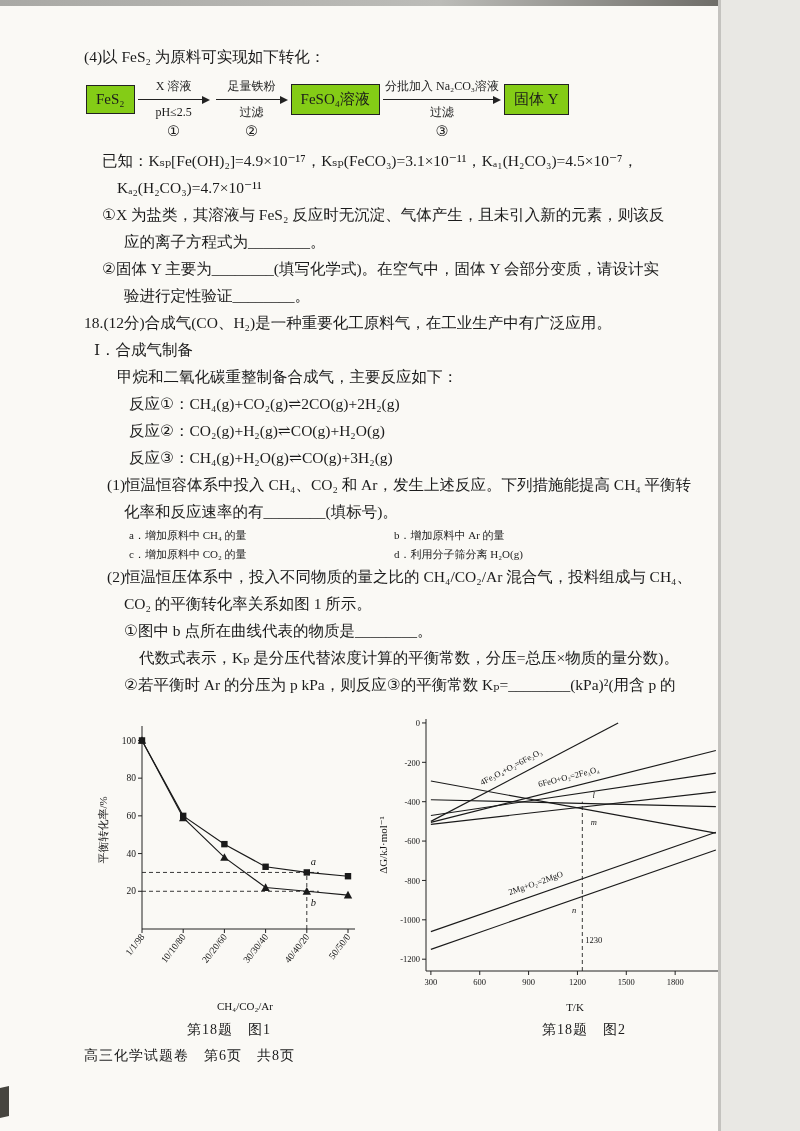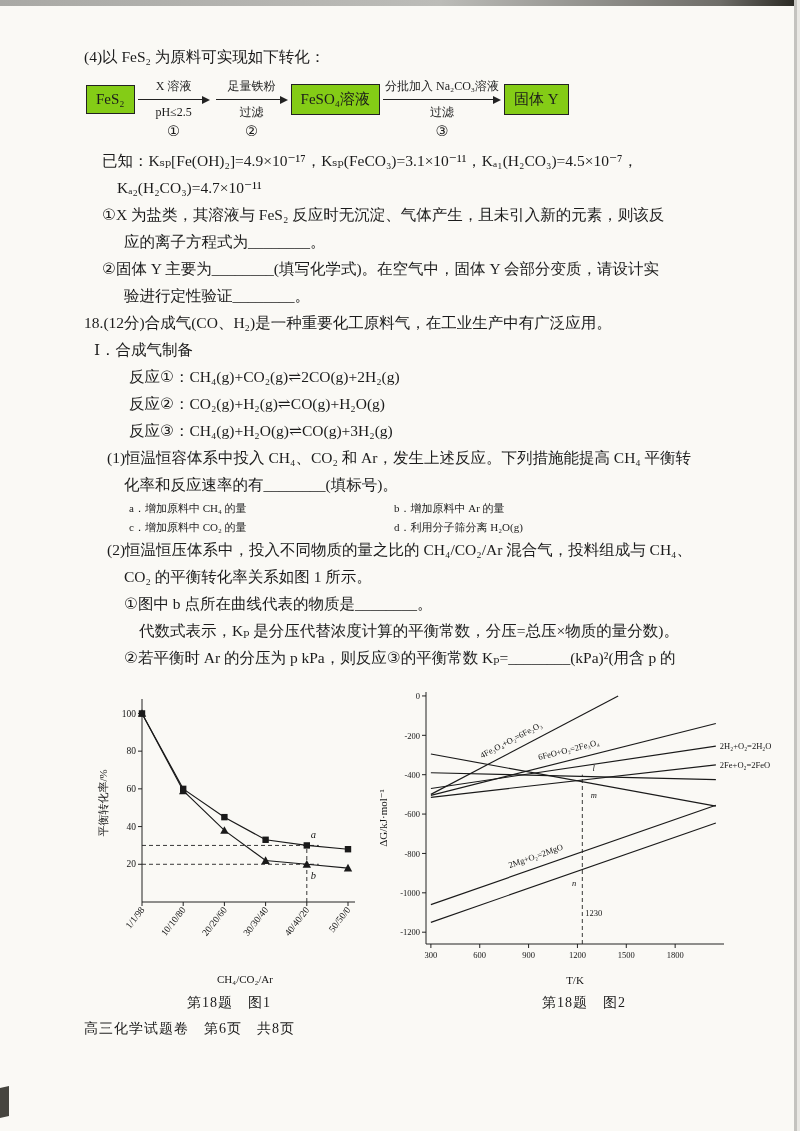--- a/index.html
+++ b/index.html
@@ -2,21 +2,21 @@
 <html><head>
 <meta charset="utf-8">
 <title>高三化学试题卷 第6页</title>
 <style>
   html,body{margin:0;padding:0;}
   body{
     width:800px;height:1131px;background:#e9e8e4;
     font-family:"Liberation Serif","DejaVu Serif","DejaVu Sans",serif;
   }
   .page{
-    position:relative;width:797px;height:1131px;box-sizing:border-box;
+    position:relative;width:721px;height:1131px;box-sizing:border-box;
     background:#faf9f5;color:#1b1b1b;
     padding:44px 0 0 84px;overflow:hidden;
   }
   .scan-top{position:absolute;top:0;left:0;width:800px;height:6px;
     background:linear-gradient(90deg,#a9a9a5 0%,#bcbcb8 55%,#6e6d68 90%,#26251f 100%);}
   .scan-right{position:absolute;top:0;right:0;width:3px;height:1131px;background:#c4c3bf;}
   .scan-corner{position:absolute;left:0;bottom:14px;width:9px;height:30px;background:#46453f;transform:skewY(-14deg);}
   .l{margin:0;line-height:1.74;font-size:15.5px;white-space:nowrap;}
   .in1{padding-left:18px}.in2{padding-left:23px}.in3{padding-left:33px}
   .in4{padding-left:40px}.in5{padding-left:45px}.in6{padding-left:55px}.inA{padding-left:10px}
@@ -89,20 +89,21 @@
     <p class="l in3">Kₐ₂(H₂CO₃)=4.7×10⁻¹¹</p>
     <p class="l in1">①X 为盐类，其溶液与 FeS₂ 反应时无沉淀、气体产生，且未引入新的元素，则该反</p>
     <p class="l in4">应的离子方程式为________。</p>
     <p class="l in1">②固体 Y 主要为________(填写化学式)。在空气中，固体 Y 会部分变质，请设计实</p>
     <p class="l in4">验进行定性验证________。</p>
   </section>
 
   <section>
     <p class="l">18.(12分)合成气(CO、H₂)是一种重要化工原料气，在工业生产中有广泛应用。</p>
     <p class="l inA">Ⅰ．合成气制备</p>
+    <p class="l in3">甲烷和二氧化碳重整制备合成气，主要反应如下：</p>
     <p class="l in5">反应①：CH₄(g)+CO₂(g)⇌2CO(g)+2H₂(g)</p>
     <p class="l in5">反应②：CO₂(g)+H₂(g)⇌CO(g)+H₂O(g)</p>
     <p class="l in5">反应③：CH₄(g)+H₂O(g)⇌CO(g)+3H₂(g)</p>
     <p class="l in2">(1)恒温恒容体系中投入 CH₄、CO₂ 和 Ar，发生上述反应。下列措施能提高 CH₄ 平衡转</p>
     <p class="l in4">化率和反应速率的有________(填标号)。</p>
     <div class="optrow">
       <span class="o1">a．增加原料中 CH₄ 的量</span>
       <span>b．增加原料中 Ar 的量</span>
     </div>
     <div class="optrow">

